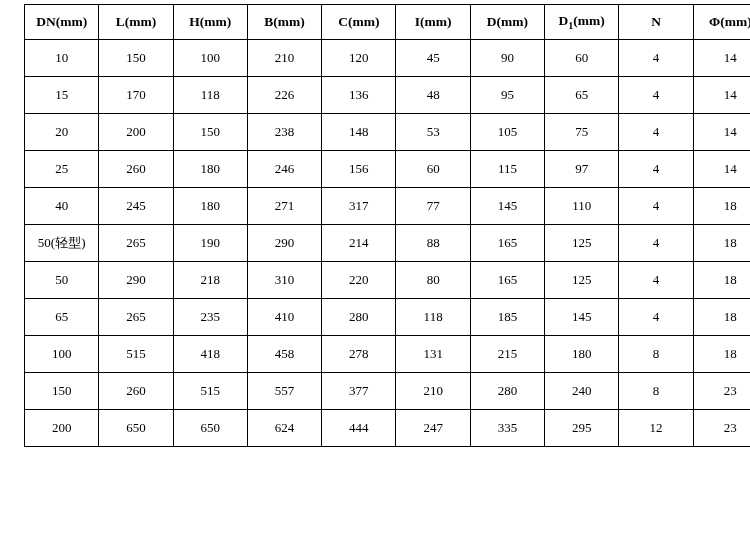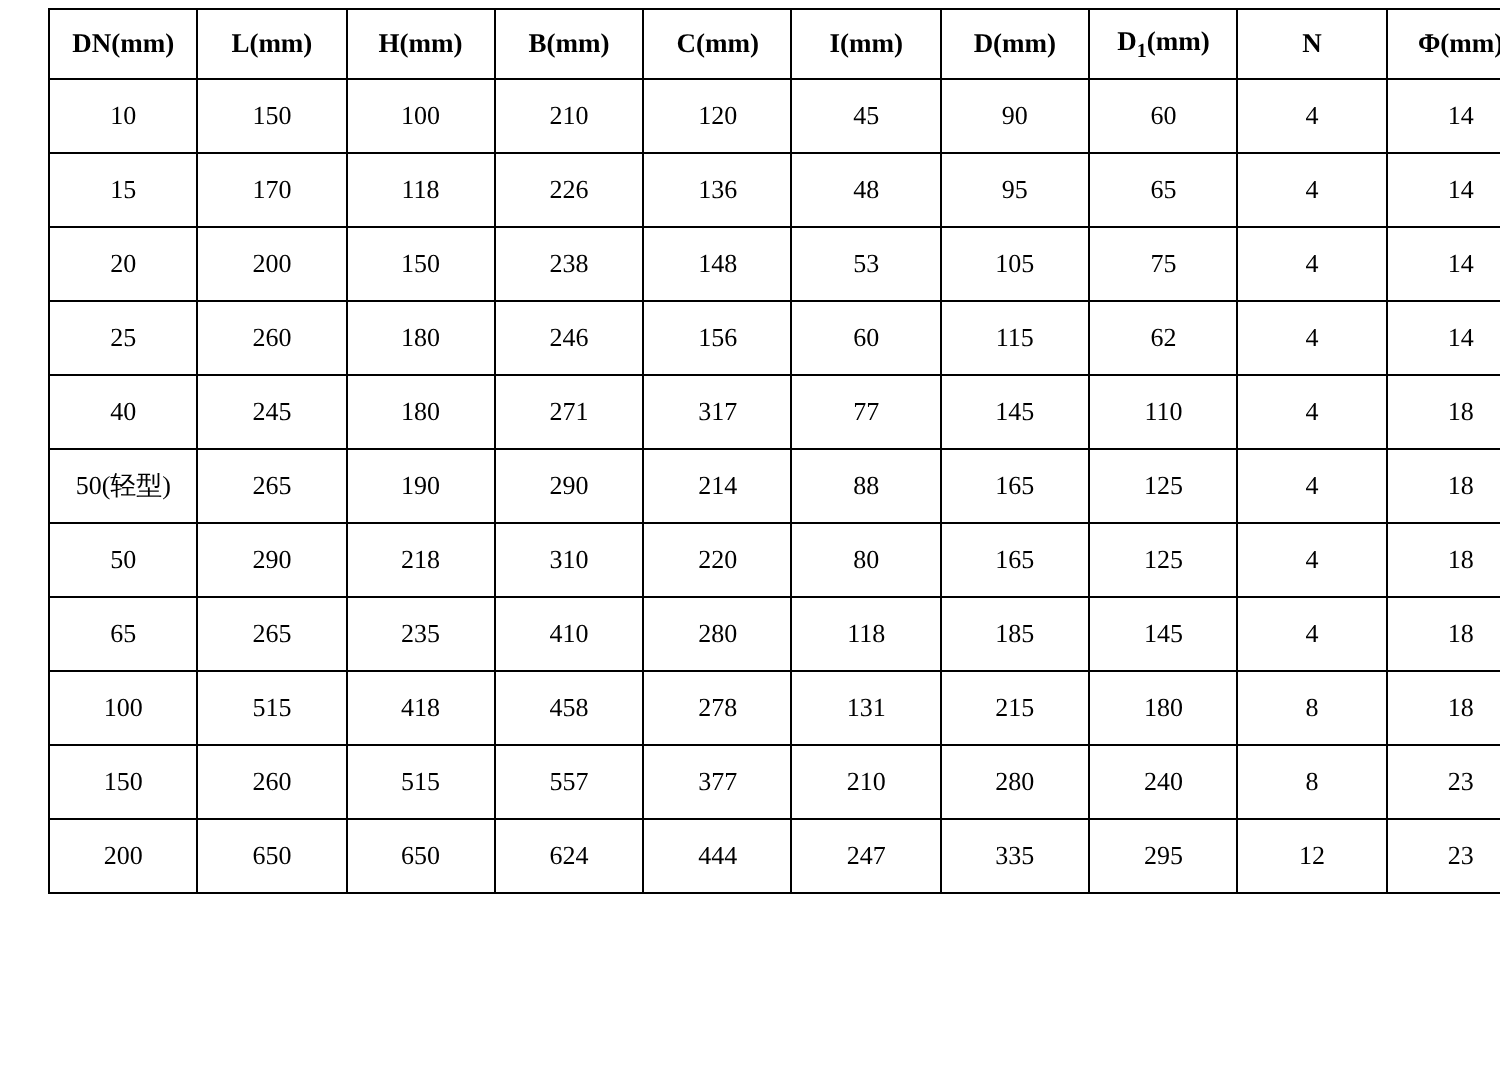--- a/index.html
+++ b/index.html
@@ -107,21 +107,21 @@
           <td>14</td>
         </tr>
         <tr>
           <td>25</td>
           <td>260</td>
           <td>180</td>
           <td>246</td>
           <td>156</td>
           <td>60</td>
           <td>115</td>
-          <td>62</td>
+          <td>97</td>
           <td>4</td>
           <td>14</td>
         </tr>
         <tr>
           <td>40</td>
           <td>245</td>
           <td>180</td>
           <td>271</td>
           <td>317</td>
           <td>77</td>

